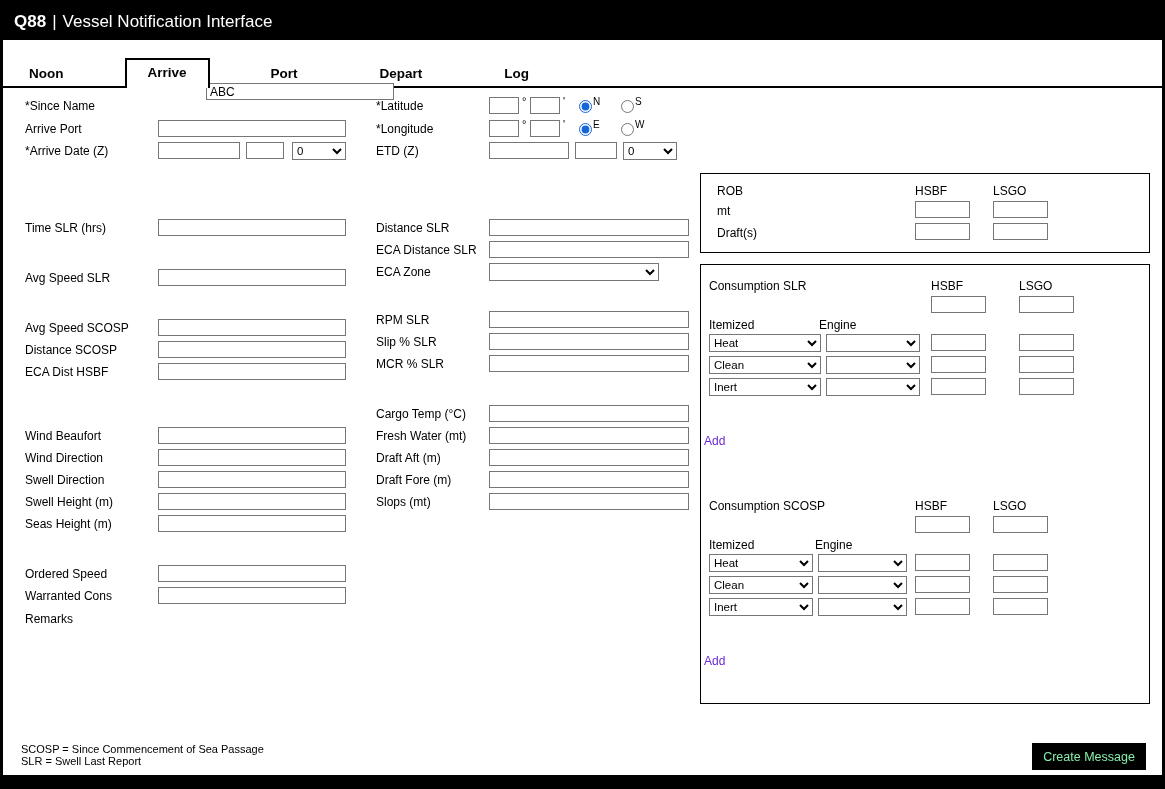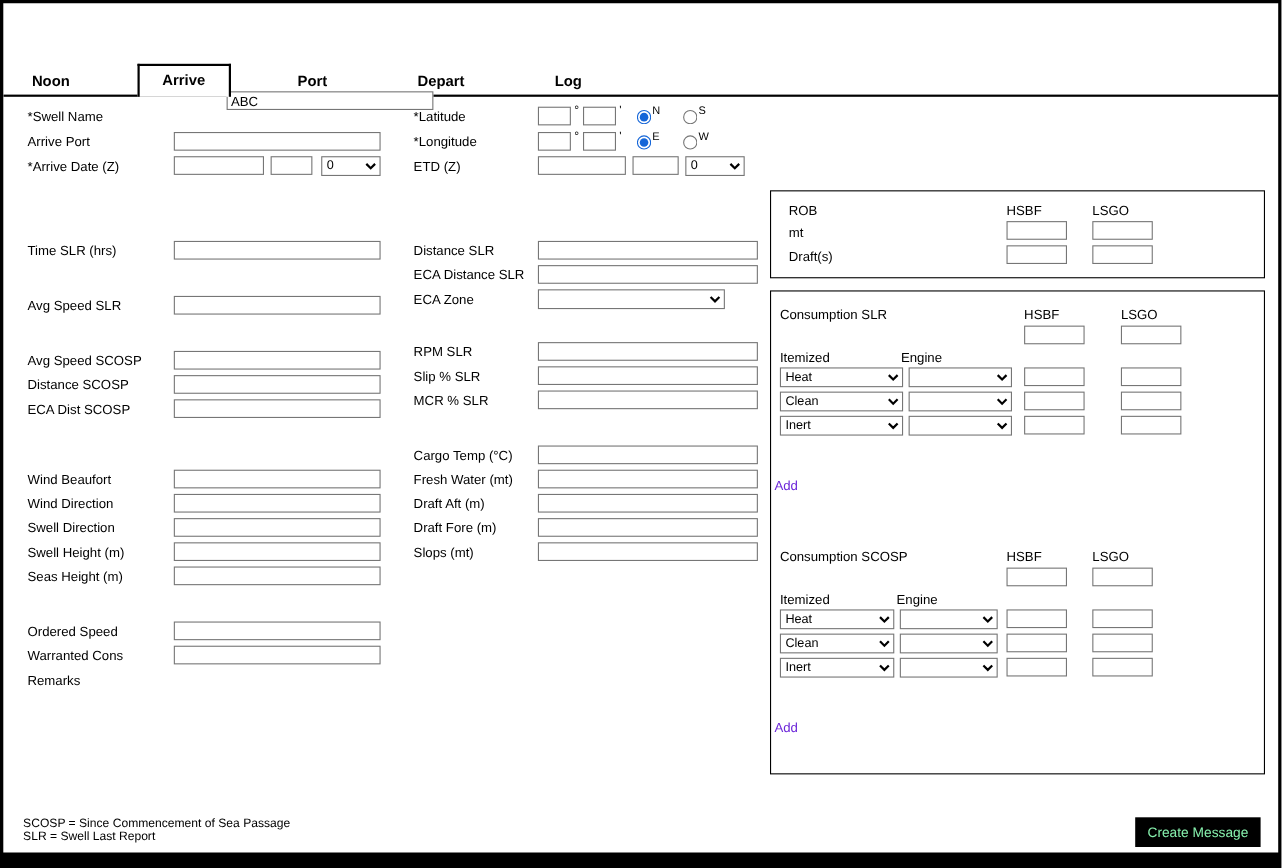--- a/index.html
+++ b/index.html
@@ -37,30 +37,35 @@
   .legend { position:absolute; font-size:11px; color:#000; white-space:nowrap; }
   .create-btn { position:absolute; left:1029px; top:740px; width:114px; height:27px;
          background:#000; color:#86efac; border:none; font-size:12.5px;
          font-family:"Liberation Sans", sans-serif; cursor:pointer; }
 </style>
 </head>
 <body>
 
 <div class="page">
 
+  <div class="header">
+    <span class="brand">Q88</span>
+    <span class="sep">|</span>
+    <span class="title">Vessel Notification Interface</span>
+  </div>
 
   <div class="tabs">
     <div class="tab">Noon</div>
     <div class="tab active">Arrive</div>
     <div class="tab">Port</div>
     <div class="tab">Depart</div>
     <div class="tab">Log</div>
   </div>
 
-  <span class="lbl fl" style="top:96px">*Swell Name</span>
+  <span class="lbl fl" style="top:96px">*Since Name</span>
   <input class="txt posL" style="top: 80px; margin-left: 48px;" value="ABC">
 
   <span class="lbl fl" style="top:119px">Arrive Port</span>
   <input class="txt posL" style="top: 117px;">
 
   <span class="lbl fl" style="top:141px">*Arrive Date (Z)</span>
   <input class="txt" style="top: 139px; left: 155px; width: 82px;">
   <input class="txt" style="top: 139px; left: 243px; width: 38px;">
   <select class="sel" style="top:139px;left:289px;width:54px">
     <option>0</option>
@@ -71,21 +76,21 @@
 
   <span class="lbl fl" style="top:268px">Avg Speed SLR</span>
   <input class="txt posL" style="top: 266px;">
 
   <span class="lbl fl" style="top:318px">Avg Speed SCOSP</span>
   <input class="txt posL" style="top: 316px;">
 
   <span class="lbl fl" style="top:340px">Distance SCOSP</span>
   <input class="txt posL" style="top: 338px;">
 
-  <span class="lbl fl" style="top:362px">ECA Dist SCOSP</span>
+  <span class="lbl fl" style="top:362px">ECA Dist HSBF</span>
   <input class="txt posL" style="top: 360px;">
 
   <span class="lbl fl" style="top:426px">Wind Beaufort</span>
   <input class="txt posL" style="top: 424px;">
 
   <span class="lbl fl" style="top:448px">Wind Direction</span>
   <input class="txt posL" style="top: 446px;">
 
   <span class="lbl fl" style="top:470px">Swell Direction</span>
   <input class="txt posL" style="top: 468px;">

